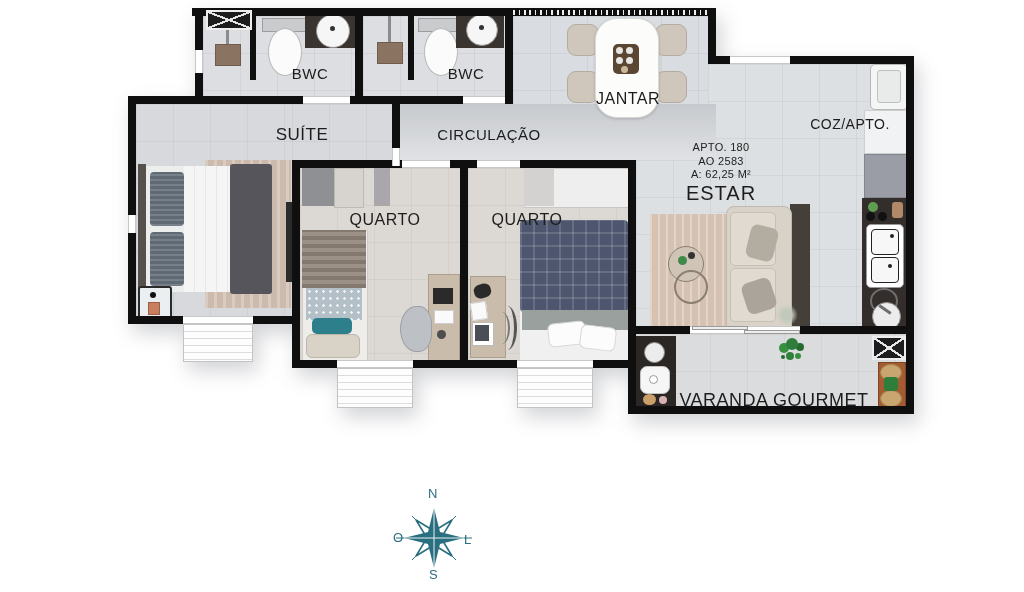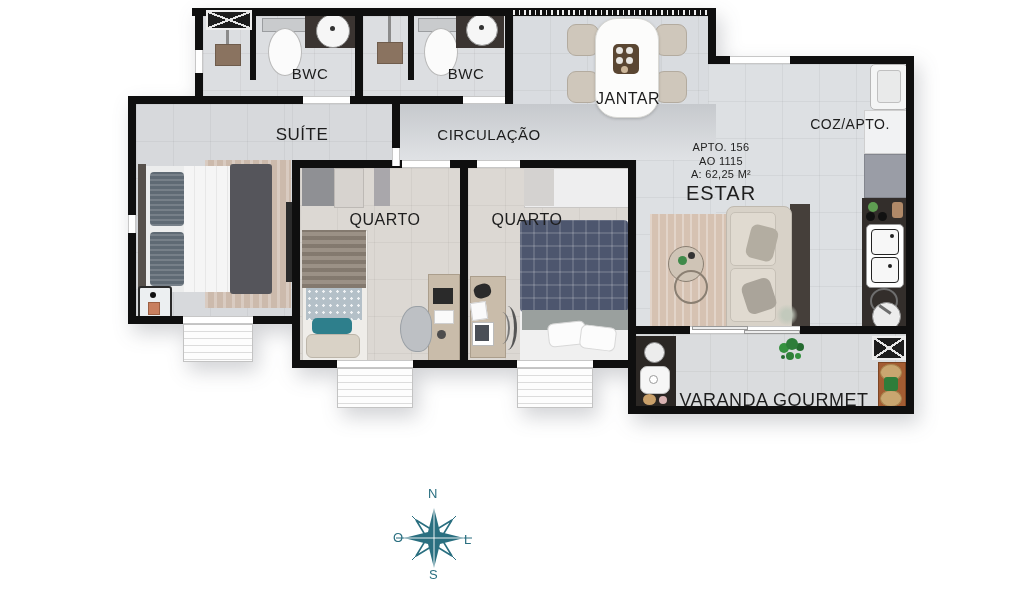--- a/index.html
+++ b/index.html
@@ -222,22 +222,22 @@
     <div class="lbl" style="left:426px;top:64px;width:80px;height:18px;font-size:15px;">BWC</div>
     <div class="lbl" style="left:585px;top:78px;width:86px;height:18px;font-size:16px;margin-top:12px;">JANTAR</div>
     <div class="lbl" style="left:788px;top:115px;width:124px;height:17px;font-size:14px;">COZ/APTO.</div>
     <div class="lbl" style="left:256px;top:125px;width:92px;height:20px;font-size:17px;">SUÍTE</div>
     <div class="lbl" style="left:408px;top:125px;width:162px;height:18px;font-size:15px;">CIRCULAÇÃO</div>
     <div class="lbl" style="left:335px;top:210px;width:100px;height:20px;font-size:16px;">QUARTO</div>
     <div class="lbl" style="left:477px;top:210px;width:100px;height:20px;font-size:16px;">QUARTO</div>
     <div class="lbl" style="left:688px;top:390px;width:172px;height:20px;font-size:18px;">VARANDA GOURMET</div>
 
     <div class="abs" style="left:651px;top:141px;width:140px;height:66px;display:flex;flex-direction:column;align-items:center;">
-      <div class="info-line">APTO.  156</div>
-      <div class="info-line">AO 1115</div>
+      <div class="info-line">APTO.  180</div>
+      <div class="info-line">AO 2583</div>
       <div class="info-line">A: 62,25 M²</div>
       <div style="font-size:20px;font-weight:500;color:#1d1d1d;letter-spacing:1px;line-height:22px;">ESTAR</div>
     </div>
   </div>
 
   <svg class="abs" style="left:392px;top:490px;" width="84" height="96" viewBox="0 0 84 96">
     <g stroke="#2a6f80" fill="none" stroke-width="1">
       <line x1="4" y1="48" x2="80" y2="48"></line>
       <line x1="20" y1="26" x2="64" y2="70"></line>
       <line x1="64" y1="26" x2="20" y2="70"></line>

